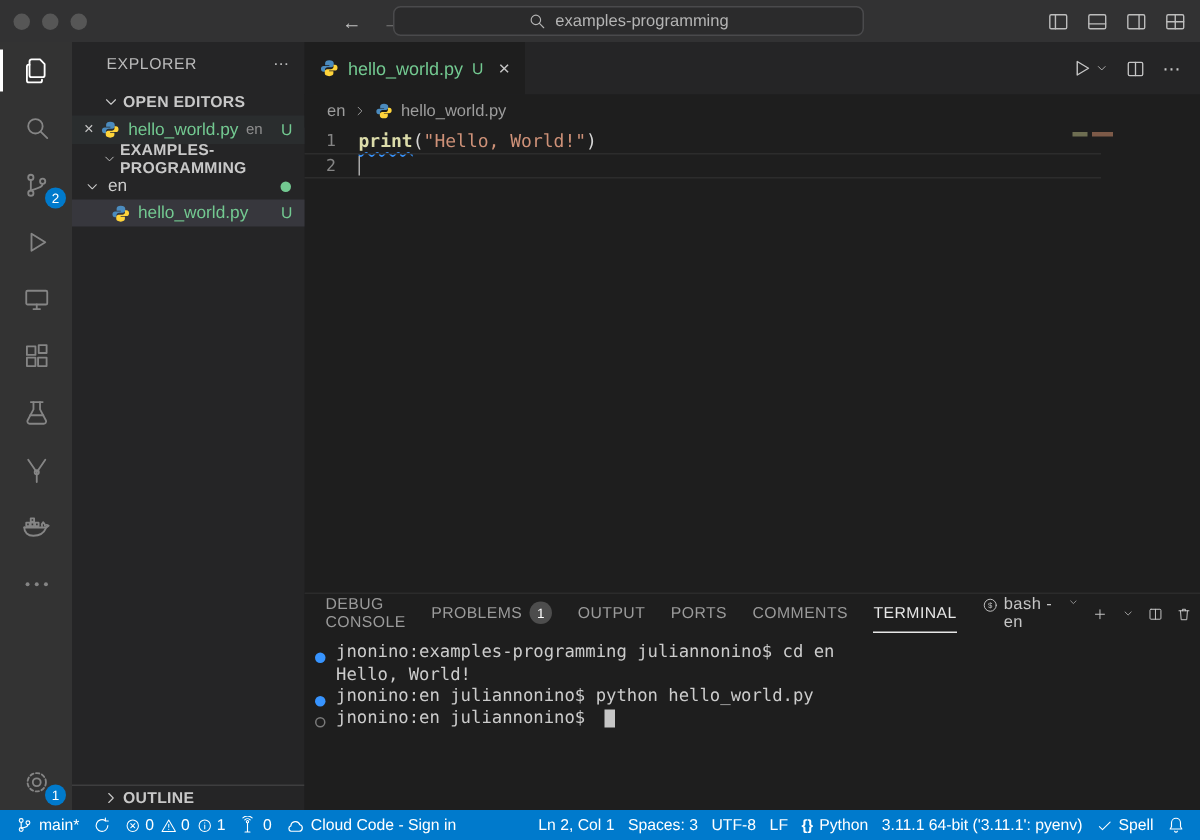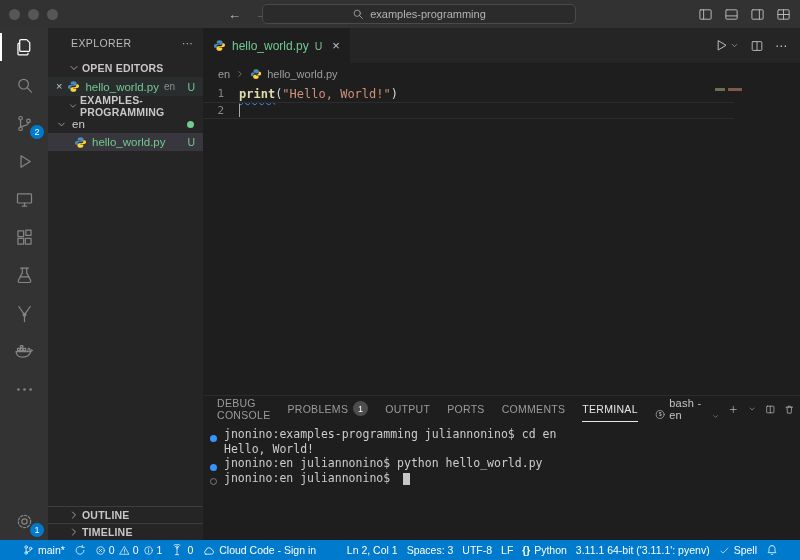--- a/index.html
+++ b/index.html
@@ -65,31 +65,31 @@
   .mm1 { width:10px; height:3px; background:#6e6e52; }
   .mm2 { width:14px; height:3px; background:#7d5a48; }
 
   
   .panel { position:absolute; left:203px; right:0; top:355px; bottom:20px; background:#1e1e1e; border-top:1px solid #2b2b2b;margin-top:40px; }
   .panel-tabs { height:26px; display:flex; align-items:center; gap:17px; padding-left:14px; font-size:10.5px; letter-spacing:.3px; color:#9b9b9b; }
   .ptab { height:26px; display:flex; align-items:center; gap:5px; border-bottom:1px solid transparent; }
   .ptab.active { color:#e7e7e7; border-bottom-color:#e7e7e7; }
   .pbadge { background:#4d4d4d; color:#fff; font-size:9px; min-width:15px; height:15px; padding:0 4px; border-radius:8px; display:flex; align-items:center; justify-content:center; }
   .panel-actions { margin-left:auto; display:flex; align-items:center; gap:9px; padding-right:10px; color:#c5c5c5; font-size:11px; }
-  .shell-pick { display:flex; align-items:flex-end; gap:4px; }
+  .shell-pick { display:flex; align-items:flex-start; gap:4px; }
   .terminal { padding:5px 0 0 7px; font-family:"DejaVu Sans Mono","Liberation Mono",monospace; font-size:11.5px; line-height:14.5px; color:#cccccc; }
   .tline { display:flex; align-items:flex-end; gap:7px; }
   .tdot { width:7px; height:7px; border-radius:50%; flex:none; }
   .tdot.blue { background:#3794ff; }
   .tdot.hidden { visibility:hidden; }
   .tdot.open { width:7px; height:7px; background:transparent; border:1px solid #7a7a7a; }
   .tcursor { display:inline-block; width:7px; height:12px; background:#c6c6c6; margin-left:6px; }
 
   
-  .statusbar { position:absolute; left:0; right:0; bottom:0; height:20px; background:#007acc; color:#ffffff; display:flex; align-items:center; padding:0 22px; gap:9px; font-size:10.5px; white-space:nowrap; }
+  .statusbar { position:absolute; left:0; right:0; bottom:0; height:20px; background:#007acc; color:#ffffff; display:flex; align-items:center; padding:0 10px; gap:9px; font-size:10.5px; white-space:nowrap; }
   .si { display:flex; align-items:center; gap:4px; }
   .si-group { display:flex; align-items:center; gap:3px; }
   .sb-right { margin-left:auto; display:flex; align-items:center; gap:9px; }
   .braces { font-weight:700; font-size:10px; }
 </style>
 </head>
 <body>
 
 <div id="app">
 
@@ -261,26 +261,20 @@
       <span class="u-badge">U</span>
     </div>
 
 
     <div class="sb-bottom">
       <div class="sec-h">
         <svg class="ico ico-thin" width="12" height="12" viewBox="0 0 16 16">
             <path d="M6 4l4 4-4 4"></path>
           </svg>
         <span>OUTLINE</span>
-      </div>
-      <div class="sec-h">
-        <svg class="ico ico-thin" width="12" height="12" viewBox="0 0 16 16">
-            <path d="M6 4l4 4-4 4"></path>
-          </svg>
-        <span>TIMELINE</span>
       </div>
     </div>
   </div>
 
   <div class="tabbar">
     <div class="tab">
       <svg width="13" height="13" viewBox="0 0 16 16">
           <path fill="#4B8BBE" d="M8 1.5c-2.2 0-3.4.9-3.4 2.3v1.7h3.5v.6H3.4c-1.3 0-2.2.9-2.2 2.4 0 1.5.8 2.4 2.1 2.4h1.2V9.2c0-1.2 1-2.1 2.2-2.1h3c1.1 0 2-.9 2-2V3.8c0-1.4-1.4-2.3-3.7-2.3z"></path>
           <path fill="#FFD43B" d="M8 14.5c2.2 0 3.4-.9 3.4-2.3v-1.7H7.9v-.6h4.7c1.3 0 2.2-.9 2.2-2.4 0-1.5-.8-2.4-2.1-2.4h-1.2v1.7c0 1.2-1 2.1-2.2 2.1h-3c-1.1 0-2 .9-2 2v1.3c0 1.4 1.4 2.3 3.7 2.3z"></path>
         </svg>

